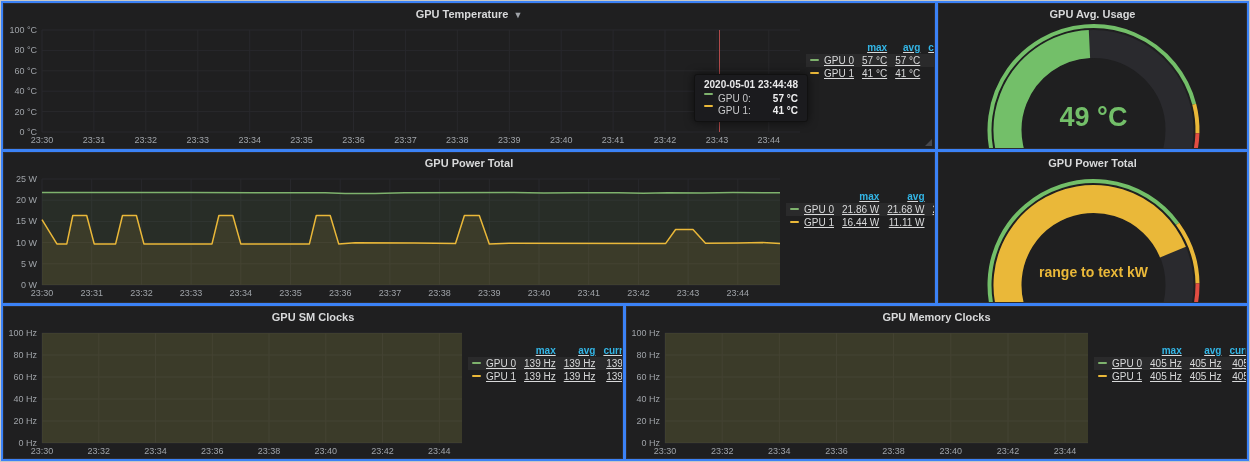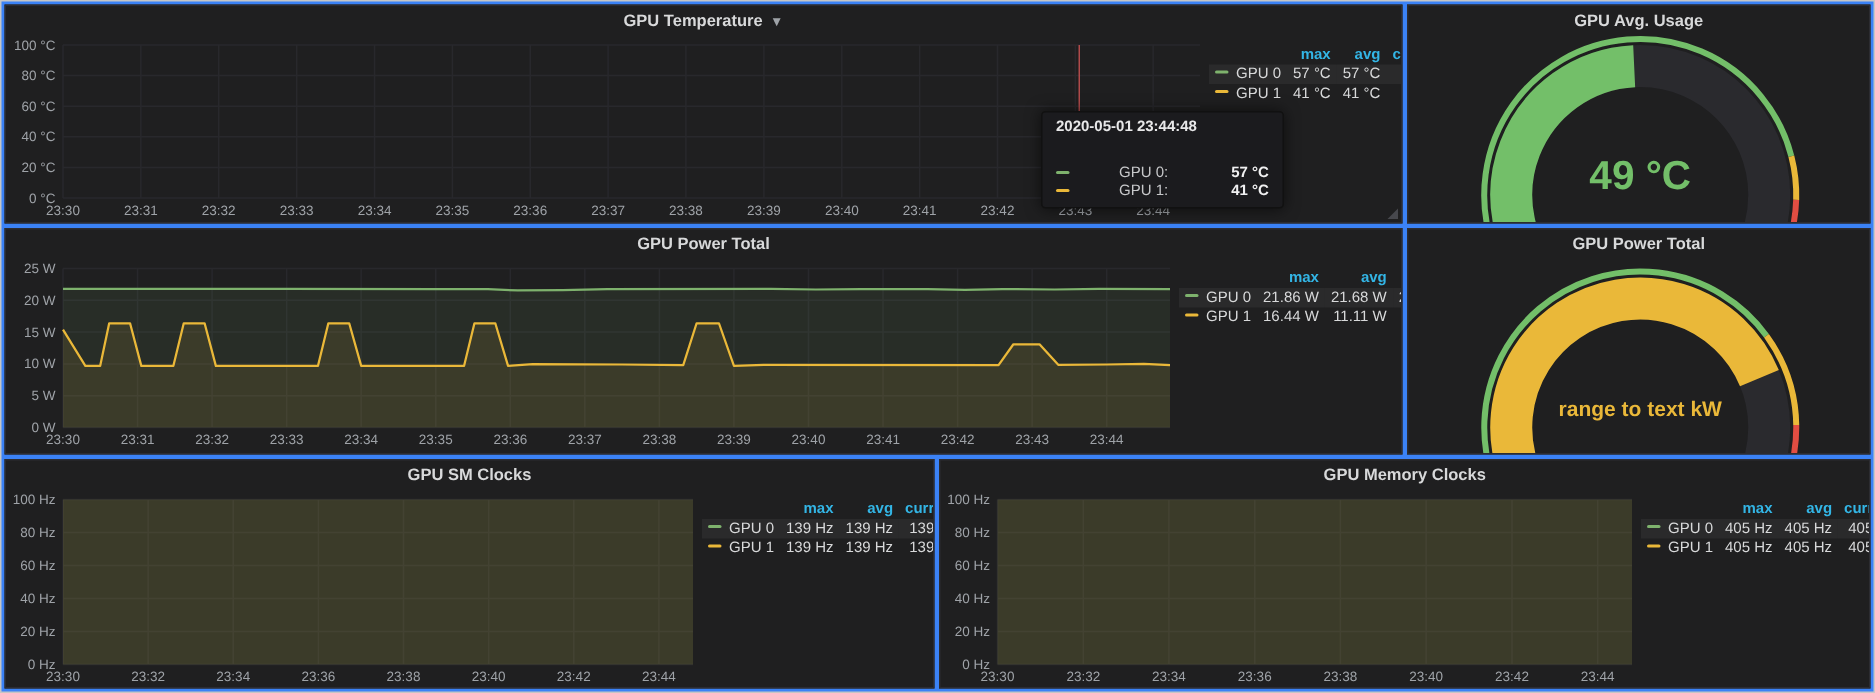--- a/index.html
+++ b/index.html
@@ -6,31 +6,31 @@
   .screen{position:relative;width:1248px;height:460px;border:1px solid #c6c6c6;background:#3b82f6;overflow:hidden;}
   .panel{position:absolute;background:#1f1f20;border:1px solid #2c2c31;box-sizing:border-box;overflow:hidden;}
   .panel-title{height:16px;line-height:16px;text-align:center;font-size:11px;font-weight:bold;color:#d8d9da;white-space:nowrap;margin-top:2px;cursor:pointer;}
   .panel-title .caret{color:#9fa3a8;font-size:9px;margin-left:5px;font-weight:normal;}
   .panel-body{display:flex;flex-direction:row;align-items:flex-start;padding:0 2px;}
   svg{display:block;}
   svg text{font-family:"Liberation Sans",sans-serif;}
   .grid{stroke:#28282c;stroke-width:1;}
   .ylab,.xlab{fill:#9fa3a8;font-size:9px;}
   
-  .legend{margin-top:8px;font-size:10px;color:#d8d9da;flex-shrink:0;}
+  .legend{margin-top:19px;font-size:10px;color:#d8d9da;flex-shrink:0;text-decoration:underline;}
   .legend table{border-collapse:collapse;width:100%;}
   .legend th{color:#33b5e5;font-weight:bold;text-align:right;padding:1px 4px;font-size:10px;}
   .legend td{padding:1px 4px;text-align:right;white-space:nowrap;}
   .legend td.name{text-align:left;cursor:pointer;}
   .legend tr.hl{background:rgba(255,255,255,0.05);}
   .swatch{display:inline-block;width:9px;height:2px;border-radius:1px;vertical-align:middle;margin-right:5px;margin-bottom:2px;}
   
   .tooltip{position:absolute;left:690px;top:70px;background:#1b1b1e;border:1px solid #111;border-radius:3px;box-shadow:0 0 10px rgba(0,0,0,.6);padding:4px 9px 5px 9px;font-size:10px;color:#c7c8ca;z-index:5;}
-  .tooltip .time{font-weight:bold;color:#e8e8e9;margin-bottom:20px;white-space:nowrap;}
-  .tooltip .row{display:flex;align-items:center;margin-top:1px;white-space:nowrap;gap:28px;}
+  .tooltip .time{font-weight:bold;color:#e8e8e9;margin-bottom:3px;white-space:nowrap;}
+  .tooltip .row{display:flex;margin-top:1px;white-space:nowrap;}
   .tooltip .row .val{font-weight:bold;color:#f0f0f1;margin-left:14px;flex:1;text-align:right;}
   .gauge-value{font-weight:bold;text-anchor:middle;}
   .resize-handle{position:absolute;right:2px;bottom:2px;width:0;height:0;border-left:7px solid transparent;border-bottom:7px solid #47484d;cursor:nwse-resize;}
 </style>
 </head>
 <body>
 
 <div class="screen">
 
   <div class="panel" style="left:2px;top:2px;width:932px;height:146px;">

